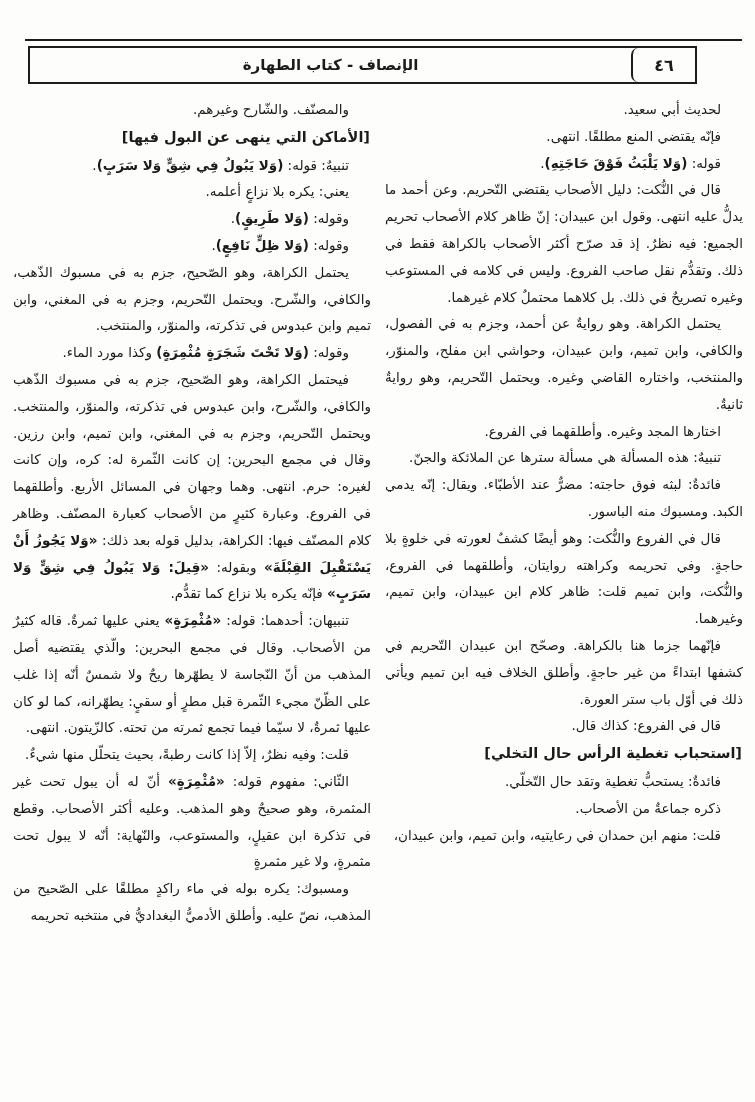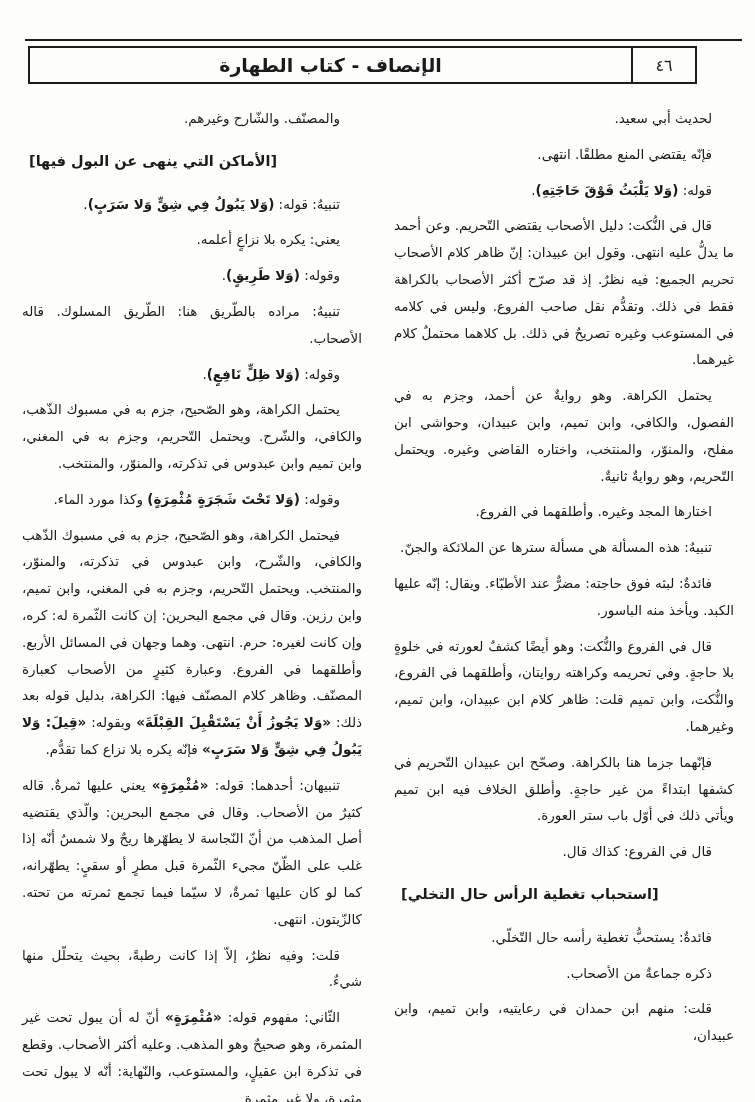--- a/index.html
+++ b/index.html
@@ -33,55 +33,56 @@
     box-sizing: border-box;
     background: #fdfdfb;
   }
   .page-number {
     width: 62px;
     border-left: 2px solid #1c1c1c;
     display: flex;
     align-items: center;
     justify-content: center;
     font-size: 16px;
-    font-weight: normal;
+    font-weight: bold;
+    border-radius: 7px;
   }
   .header-title {
     flex: 1;
     display: flex;
     align-items: center;
     justify-content: center;
-    font-size: 19px;
+    font-size: 15px;
     font-weight: bold;
     letter-spacing: 0.5px;
   }
   .body-area {
     position: absolute;
     top: 96px;
     left: 13px;
     width: 730px;
     display: flex;
     direction: rtl;
     gap: 14px;
   }
   .column {
     width: 358px;
     font-size: 13.5px;
     line-height: 26.8px;
     text-align: justify;
     text-justify: inter-word;
   }
   .para {
-    margin: 9px;
+    margin: 0;
     text-indent: 22px;
   }
   .heading {
-    margin: 16px;
+    margin: 1px;
     text-indent: 0;
-    text-align: left;
+    text-align: right;
     font-weight: bold;
     font-size: 14.5px;
   }
   .matn { font-weight: bold; }
 </style>
 </head>
 <body>
 
 <div class="page">
   <div class="top-rule"></div>
@@ -93,36 +94,35 @@
 
   <div class="body-area">
     <div class="column">
         <p class="para"><span>لحديث أبي سعيد.</span></p>
         <p class="para"><span>فإنّه يقتضي المنع مطلقًا. انتهى.</span></p>
         <p class="para"><span>قوله: </span><span class="matn">(وَلا يَلْبَثُ فَوْقَ حَاجَتِهِ)</span><span>.</span></p>
         <p class="para"><span>قال في النُّكت: دليل الأصحاب يقتضي التّحريم. وعن أحمد ما يدلُّ عليه انتهى. وقول ابن عبيدان: إنّ ظاهر كلام الأصحاب تحريم الجميع: فيه نظرٌ. إذ قد صرّح أكثر الأصحاب بالكراهة فقط في ذلك. وتقدُّم نقل صاحب الفروع. وليس في كلامه في المستوعب وغيره تصريحٌ في ذلك. بل كلاهما محتملٌ كلام غيرهما.</span></p>
         <p class="para"><span>يحتمل الكراهة. وهو روايةٌ عن أحمد، وجزم به في الفصول، والكافي، وابن تميم، وابن عبيدان، وحواشي ابن مفلح، والمنوّر، والمنتخب، واختاره القاضي وغيره. ويحتمل التّحريم، وهو روايةٌ ثانيةٌ.</span></p>
         <p class="para"><span>اختارها المجد وغيره. وأطلقهما في الفروع.</span></p>
         <p class="para"><span>تنبيهٌ: هذه المسألة هي مسألة سترها عن الملائكة والجنّ.</span></p>
-        <p class="para"><span>فائدةٌ: لبثه فوق حاجته: مضرٌّ عند الأطبّاء. ويقال: إنّه عليها الكبد. ويأخذ منه الباسور.</span></p>
+        <p class="para"><span>فائدةٌ: لبثه فوق حاجته: مضرٌّ عند الأطبّاء. ويقال: إنّه يدمي الكبد. ومسبوك منه الباسور.</span></p>
         <p class="para"><span>قال في الفروع والنُّكت: وهو أيضًا كشفٌ لعورته في خلوةٍ بلا حاجةٍ. وفي تحريمه وكراهته روايتان، وأطلقهما في الفروع، والنُّكت، وابن تميم قلت: ظاهر كلام ابن عبيدان، وابن تميم، وغيرهما.</span></p>
         <p class="para"><span>فإنّهما جزما هنا بالكراهة. وصحّح ابن عبيدان التّحريم في كشفها ابتداءً من غير حاجةٍ. وأطلق الخلاف فيه ابن تميم ويأتي ذلك في أوّل باب ستر العورة.</span></p>
         <p class="para"><span>قال في الفروع: كذاك قال.</span></p>
         <p class="heading"><span class="matn">[استحباب تغطية الرأس حال التخلي]</span></p>
-        <p class="para"><span>فائدةٌ: يستحبُّ تغطية رأسه حال التّخلّي.</span></p>
+        <p class="para"><span>فائدةٌ: يستحبُّ تغطية وتقد حال التّخلّي.</span></p>
         <p class="para"><span>ذكره جماعةٌ من الأصحاب.</span></p>
         <p class="para"><span>قلت: منهم ابن حمدان في رعايتيه، وابن تميم، وابن عبيدان،</span></p>
       </div>
     <div class="column">
         <p class="para"><span>والمصنّف. والشّارح وغيرهم.</span></p>
         <p class="heading"><span class="matn">[الأماكن التي ينهى عن البول فيها]</span></p>
         <p class="para"><span>تنبيهٌ: قوله: </span><span class="matn">(وَلا يَبُولُ فِي شِقٍّ وَلا سَرَبٍ)</span><span>.</span></p>
         <p class="para"><span>يعني: يكره بلا نزاعٍ أعلمه.</span></p>
         <p class="para"><span>وقوله: </span><span class="matn">(وَلا طَرِيقٍ)</span><span>.</span></p>
-        <p class="para"><span>تنبيهٌ: مراده بالطّريق هنا: الطّريق المسلوك. قاله الأصحاب.</span></p>
         <p class="para"><span>وقوله: </span><span class="matn">(وَلا ظِلٍّ نَافِعٍ)</span><span>.</span></p>
         <p class="para"><span>يحتمل الكراهة، وهو الصّحيح، جزم به في مسبوك الذّهب، والكافي، والشّرح. ويحتمل التّحريم، وجزم به في المغني، وابن تميم وابن عبدوس في تذكرته، والمنوّر، والمنتخب.</span></p>
         <p class="para"><span>وقوله: </span><span class="matn">(وَلا تَحْتَ شَجَرَةٍ مُثْمِرَةٍ)</span><span> وكذا مورد الماء.</span></p>
         <p class="para"><span>فيحتمل الكراهة، وهو الصّحيح، جزم به في مسبوك الذّهب والكافي، والشّرح، وابن عبدوس في تذكرته، والمنوّر، والمنتخب. ويحتمل التّحريم، وجزم به في المغني، وابن تميم، وابن رزين. وقال في مجمع البحرين: إن كانت الثّمرة له: كره، وإن كانت لغيره: حرم. انتهى. وهما وجهان في المسائل الأربع. وأطلقهما في الفروع. وعبارة كثيرٍ من الأصحاب كعبارة المصنّف. وظاهر كلام المصنّف فيها: الكراهة، بدليل قوله بعد ذلك: </span><span class="matn">«وَلا يَجُوزُ أَنْ يَسْتَقْبِلَ القِبْلَةَ»</span><span> وبقوله: </span><span class="matn">«قِيلَ: وَلا يَبُولُ فِي شِقٍّ وَلا سَرَبٍ»</span><span> فإنّه يكره بلا نزاع كما تقدُّم.</span></p>
         <p class="para"><span>تنبيهان: أحدهما: قوله: </span><span class="matn">«مُثْمِرَةٍ»</span><span> يعني عليها ثمرةٌ. قاله كثيرٌ من الأصحاب. وقال في مجمع البحرين: والّذي يقتضيه أصل المذهب من أنّ النّجاسة لا يطهّرها ريحٌ ولا شمسٌ أنّه إذا غلب على الظّنّ مجيء الثّمرة قبل مطرٍ أو سقيٍ: يطهّرانه، كما لو كان عليها ثمرةٌ، لا سيّما فيما تجمع ثمرته من تحته. كالزّيتون. انتهى.</span></p>
         <p class="para"><span>قلت: وفيه نظرٌ، إلاّ إذا كانت رطبةً، بحيث يتحلّل منها شيءٌ.</span></p>
         <p class="para"><span>الثّاني: مفهوم قوله: </span><span class="matn">«مُثْمِرَةٍ»</span><span> أنّ له أن يبول تحت غير المثمرة، وهو صحيحٌ وهو المذهب. وعليه أكثر الأصحاب. وقطع في تذكرة ابن عقيلٍ، والمستوعب، والنّهاية: أنّه لا يبول تحت مثمرةٍ، ولا غير مثمرةٍ</span></p>
         <p class="para"><span>ومسبوك: يكره بوله في ماء راكدٍ مطلقًا على الصّحيح من المذهب، نصّ عليه. وأطلق الأدميُّ البغداديُّ في منتخبه تحريمه</span></p>
       </div>
   </div>

